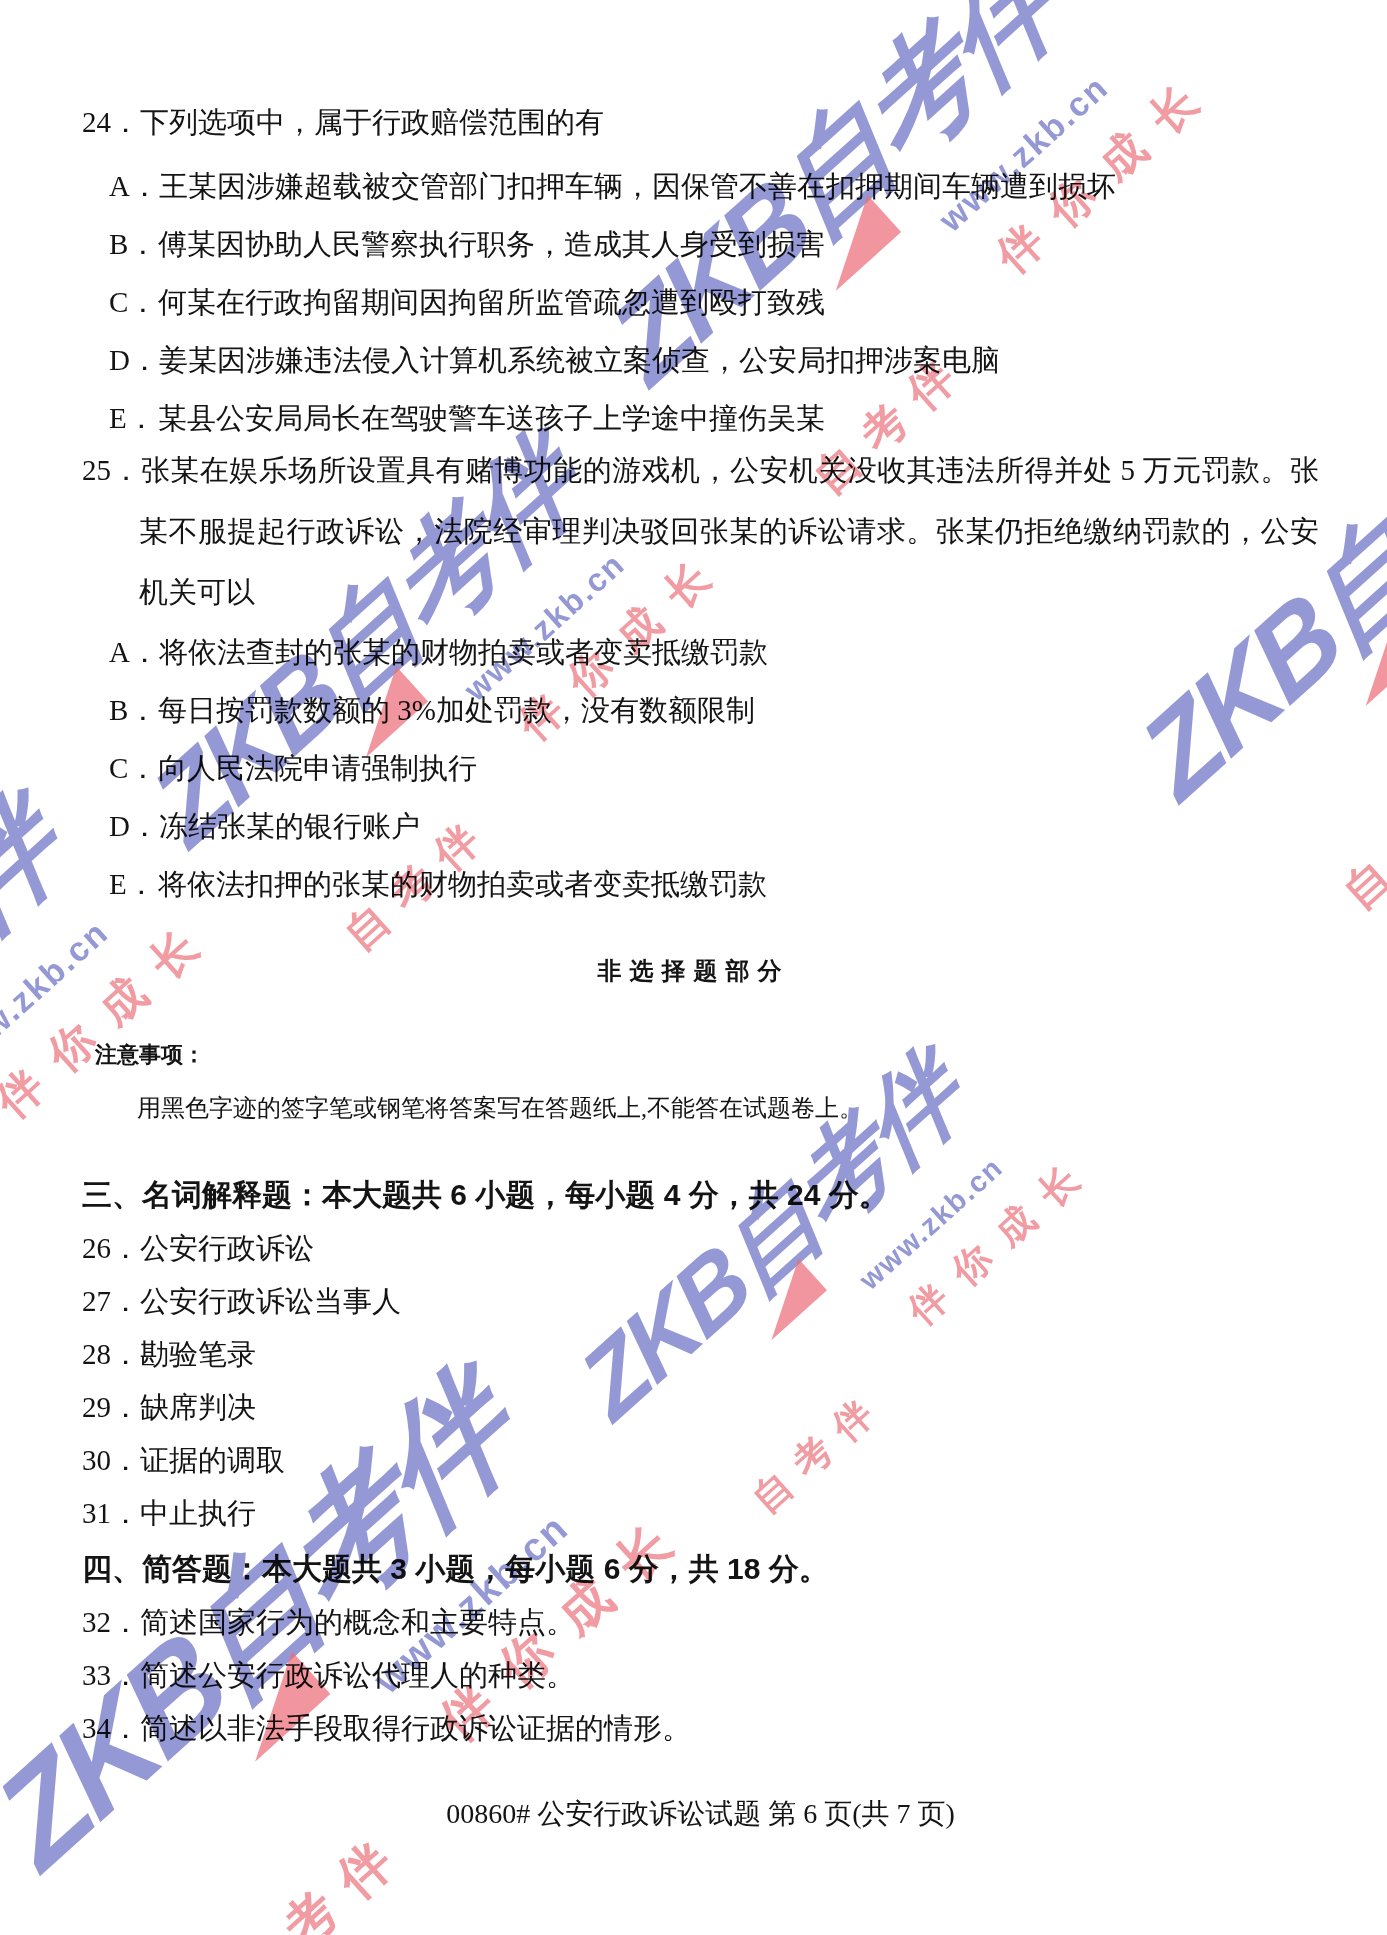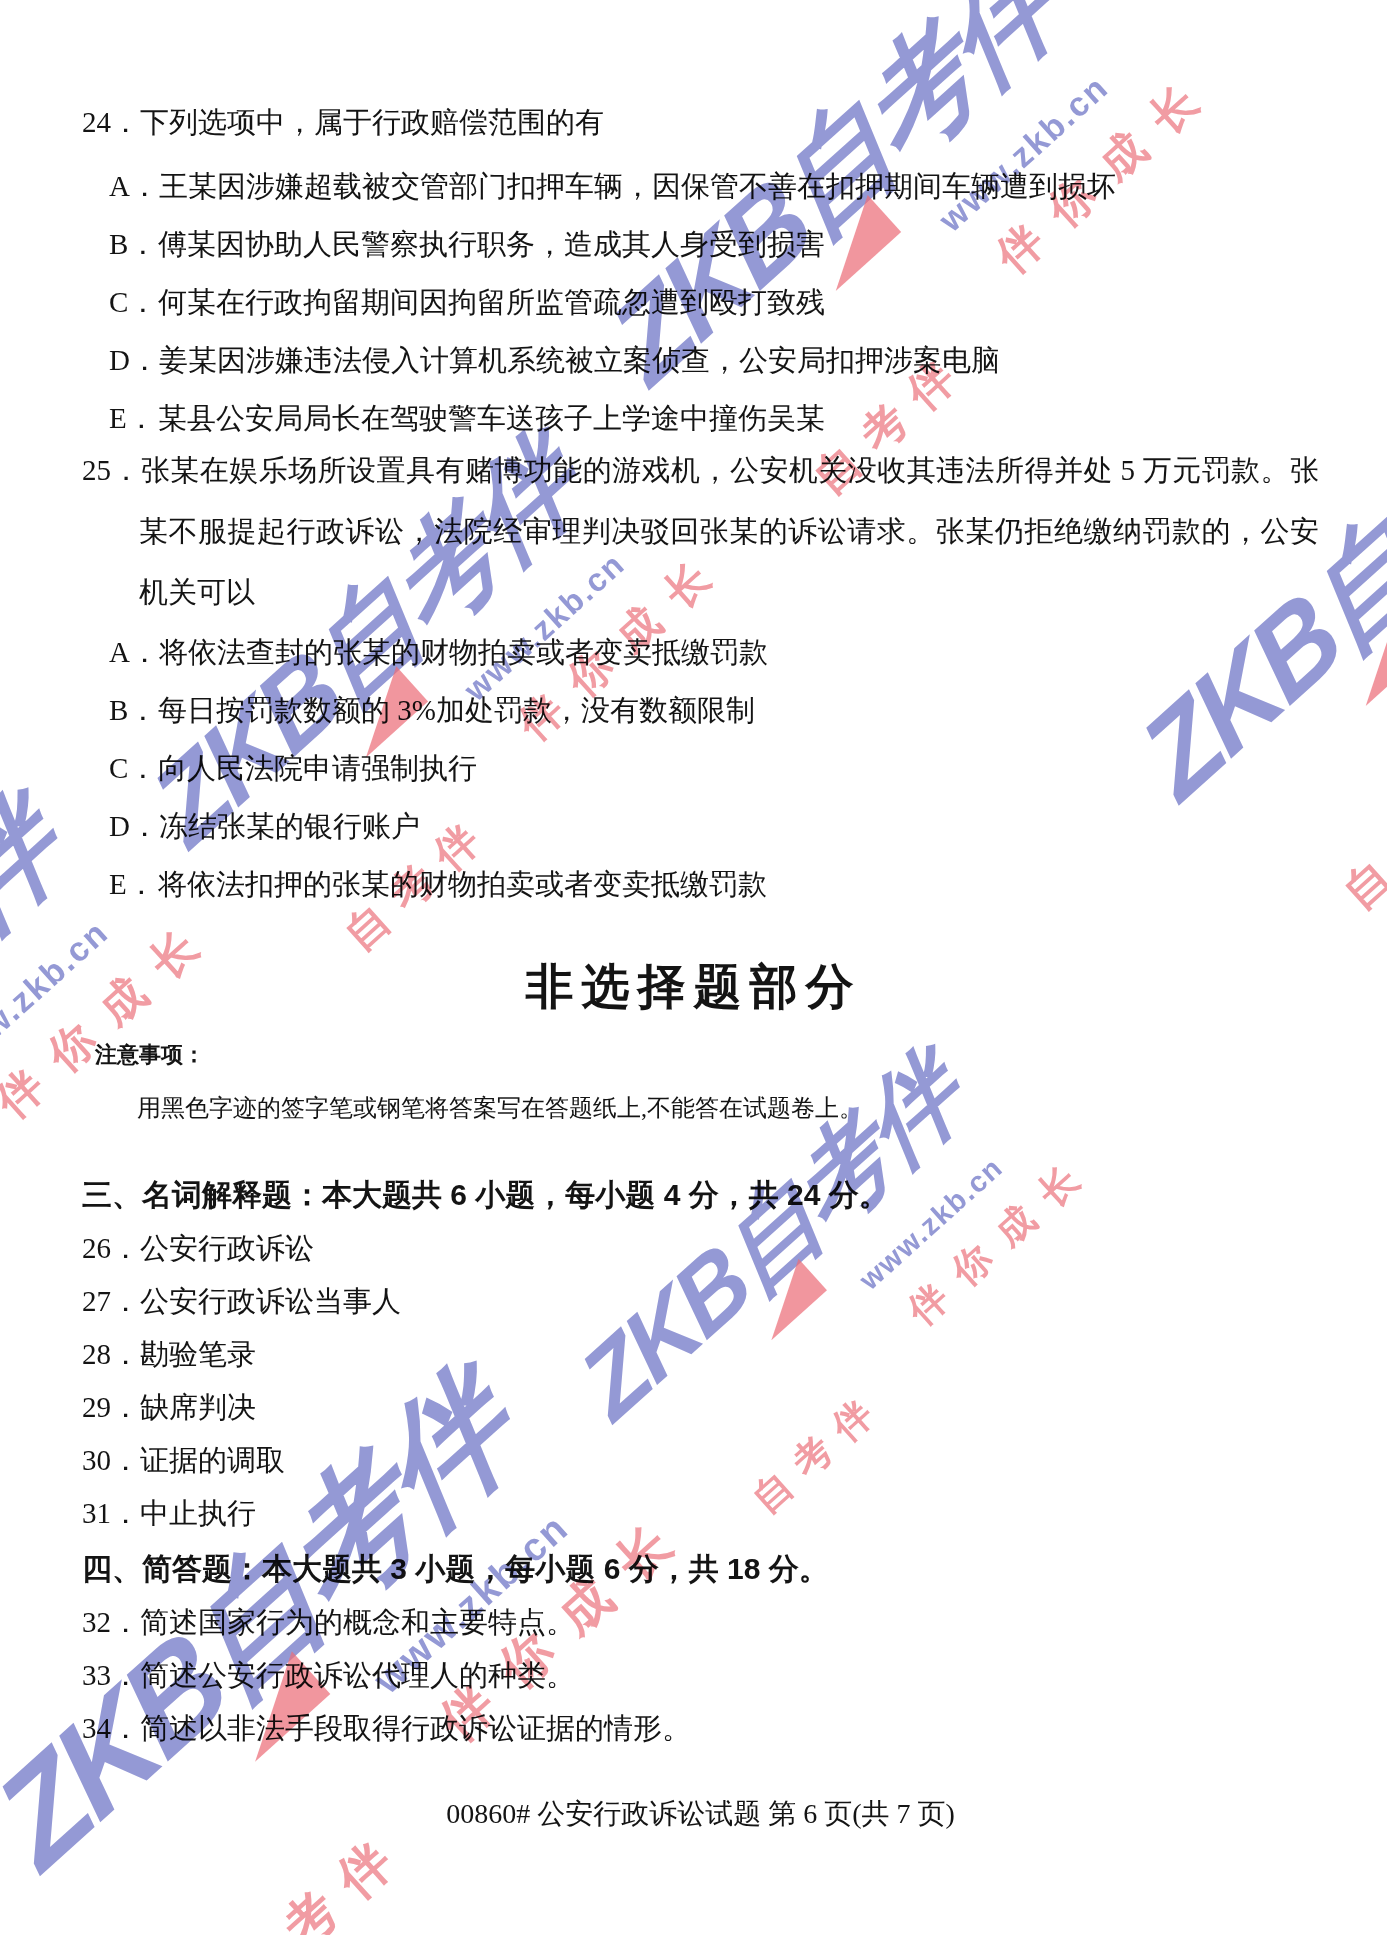--- a/index.html
+++ b/index.html
@@ -28,21 +28,21 @@
     padding-left: 57px;
     text-indent: -57px;
     text-align: justify;
     line-height: 61px;
   }
 
   .section-title {
     position: absolute; top: 955px; left: 0; width: 100%;
     text-align: center; z-index: 1;
     font-family: "Liberation Sans", "DejaVu Sans", sans-serif;
-    font-weight: 700; font-size: 48px; letter-spacing: 8px;
+    font-weight: 700; font-size: 24px; letter-spacing: 8px;
   }
 
   .notice-h {
     position: absolute; top: 1040px; left: 95px; z-index: 1;
     font-family: Liberation Serif, serif;
     font-weight: 700; font-size: 22px;
   }
   .notice-b { position: absolute; top: 1092px; left: 137px; z-index: 1; font-size: 24px; }
 
   .sec-heading {

